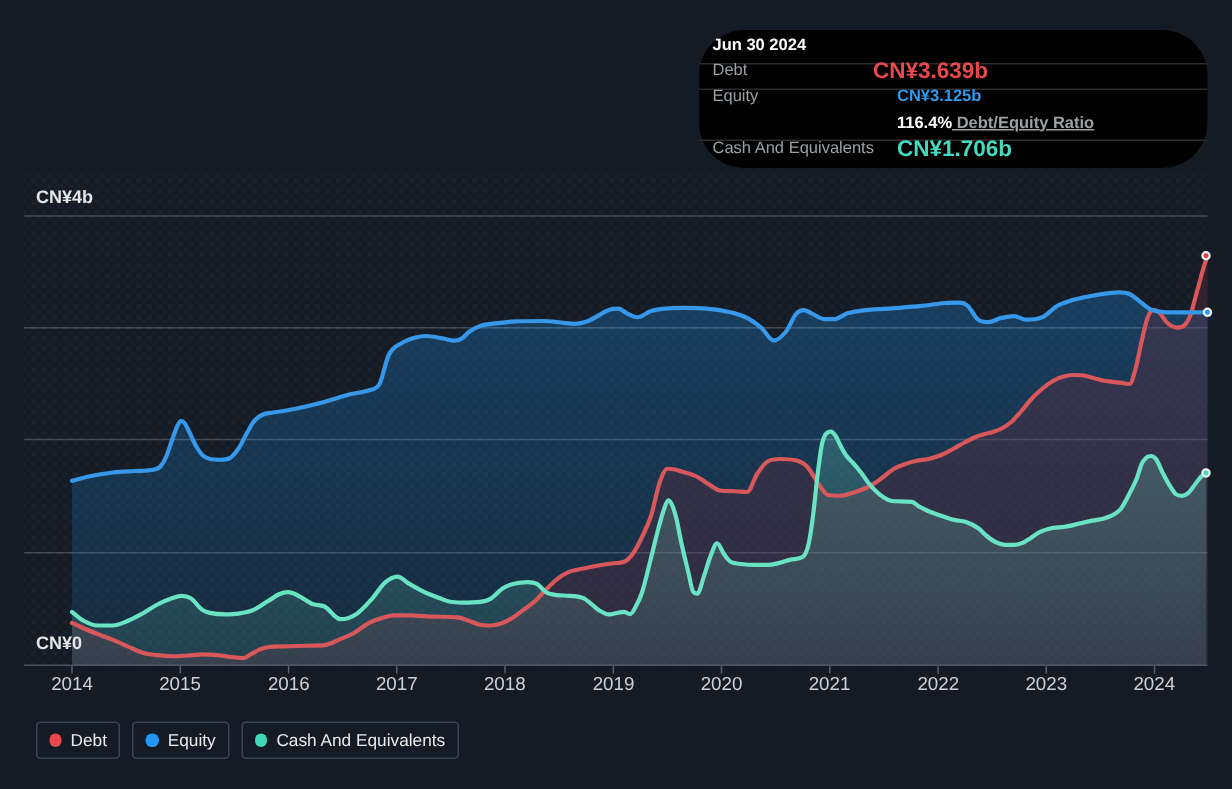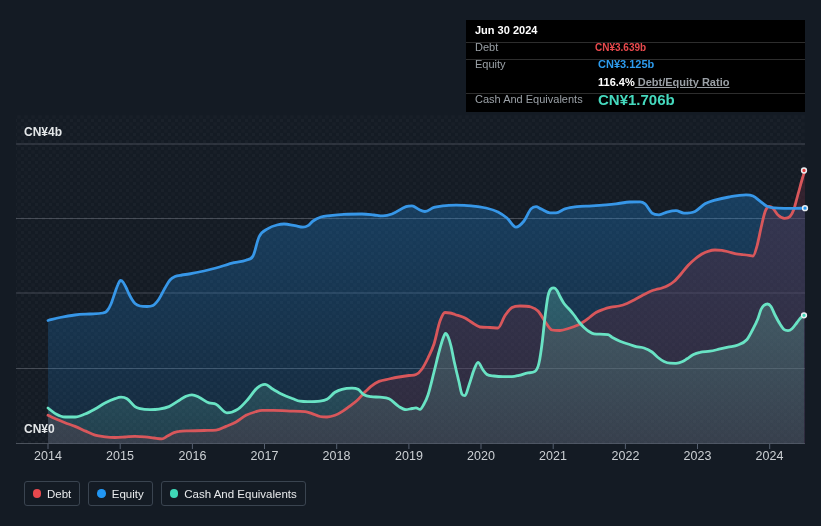--- a/index.html
+++ b/index.html
@@ -76,25 +76,25 @@
     <text x="336.5" y="460">2018</text>
     <text x="409" y="460">2019</text>
     <text x="481" y="460">2020</text>
     <text x="553" y="460">2021</text>
     <text x="625.5" y="460">2022</text>
     <text x="697.5" y="460">2023</text>
     <text x="769.5" y="460">2024</text>
   </g>
 </svg>
 
-<div style="position:absolute;left:466px;top:20px;width:339px;height:92px;background:#000;">
+<div style="position:absolute;left:466px;top:20px;width:339px;height:92px;background:#000;border-radius:30px;">
   <div style="position:absolute;left:9px;top:5.4px;line-height:11px;color:#fff;font-size:11px;font-weight:bold;">Jun 30 2024</div>
   <div style="position:absolute;left:0;top:22px;width:339px;border-top:1px solid #2d2d2d;"></div>
   <div style="position:absolute;left:9px;top:22.3px;line-height:11px;color:#9aa0a6;font-size:11px;">Debt</div>
-  <div style="position:absolute;left:129px;top:22.3px;line-height:11px;color:#e8494d;font-size:10px;font-weight:bold;">CN¥3.639b</div>
+  <div style="position:absolute;left:116px;top:22.3px;line-height:11px;color:#e8494d;font-size:15px;font-weight:bold;">CN¥3.639b</div>
   <div style="position:absolute;left:0;top:38.7px;width:339px;border-top:1px solid #2d2d2d;"></div>
   <div style="position:absolute;left:9px;top:39.1px;line-height:11px;color:#9aa0a6;font-size:11px;">Equity</div>
   <div style="position:absolute;left:132px;top:39.1px;line-height:11px;color:#2d9cee;font-size:11px;font-weight:bold;text-align:center;">CN¥3.125b</div>
   <div style="position:absolute;left:132px;top:56.5px;line-height:11px;font-size:11px;"><span style="color:#fff;font-weight:bold;margin-top:32px;">116.4%</span><span style="color:#9aa0a6;font-weight:bold;text-decoration:underline;"> Debt/Equity Ratio</span></div>
   <div style="position:absolute;left:0;top:72.5px;width:339px;border-top:1px solid #2d2d2d;"></div>
   <div style="position:absolute;left:9px;top:73.5px;line-height:11px;color:#9aa0a6;font-size:11px;">Cash And Equivalents</div>
   <div style="position:absolute;left:132px;top:73.5px;line-height:11px;color:#45d9be;font-size:15px;font-weight:bold;">CN¥1.706b</div>
 </div>
 
 <div style="position:absolute;left:23.5px;top:481px;display:flex;gap:8px;">

